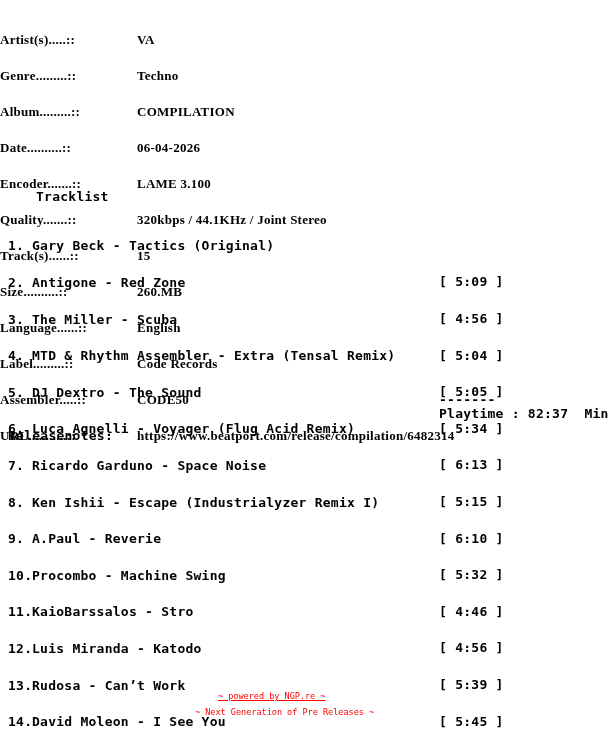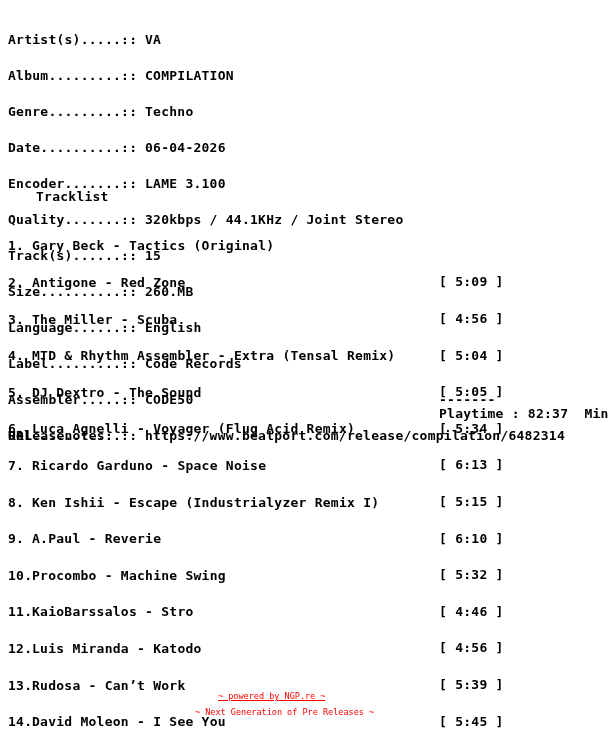--- a/index.html
+++ b/index.html
@@ -17,23 +17,24 @@
     font-weight: bold;
     font-size: 13px;
     letter-spacing: 0.25px;
     color: #000000;
   }
   .page span, .page div {
     white-space: pre;
   }
   .meta {
     position: absolute;
-    left: 8px;
+    left: 0;
     top: 10px;
     line-height: 12px;
+    font-family: Liberation Serif, serif;
   }
   .mrow { height: 12px; }
   .mlabel {
     display: inline-block;
     width: 137px;
   }
   .heading-tracklist {
     position: absolute;
     left: 8px;
     top: 191px;
@@ -92,22 +93,22 @@
   .footer-1 { left: 218px; top: 691px; text-decoration: underline; }
   .footer-2 { left: 195px; top: 707px; }
 </style>
 </head>
 <body>
 
 <div class="page">
 
   <div class="meta">
     <div class="mrow"><span class="mlabel">Artist(s).....::</span><span class="mvalue">VA</span></div>
+    <div class="mrow"><span class="mlabel">Genre.........::</span><span class="mvalue">Techno</span></div>
     <div class="mrow"><span class="mlabel">Album.........::</span><span class="mvalue">COMPILATION</span></div>
-    <div class="mrow"><span class="mlabel">Genre.........::</span><span class="mvalue">Techno</span></div>
     <div class="mrow"><span class="mlabel">Date..........::</span><span class="mvalue">06-04-2026</span></div>
     <div class="mrow"><span class="mlabel">Encoder.......::</span><span class="mvalue">LAME 3.100</span></div>
     <div class="mrow"><span class="mlabel">Quality.......::</span><span class="mvalue">320kbps / 44.1KHz / Joint Stereo</span></div>
     <div class="mrow"><span class="mlabel">Track(s)......::</span><span class="mvalue">15</span></div>
     <div class="mrow"><span class="mlabel">Size..........::</span><span class="mvalue">260.MB</span></div>
     <div class="mrow"><span class="mlabel">Language......::</span><span class="mvalue">English</span></div>
     <div class="mrow"><span class="mlabel">Label.........::</span><span class="mvalue">Code Records</span></div>
     <div class="mrow"><span class="mlabel">Assembler.....::</span><span class="mvalue">CODE50</span></div>
     <div class="mrow"><span class="mlabel">URL...........::</span><span class="mvalue">https://www.beatport.com/release/compilation/6482314</span></div>
   </div>

